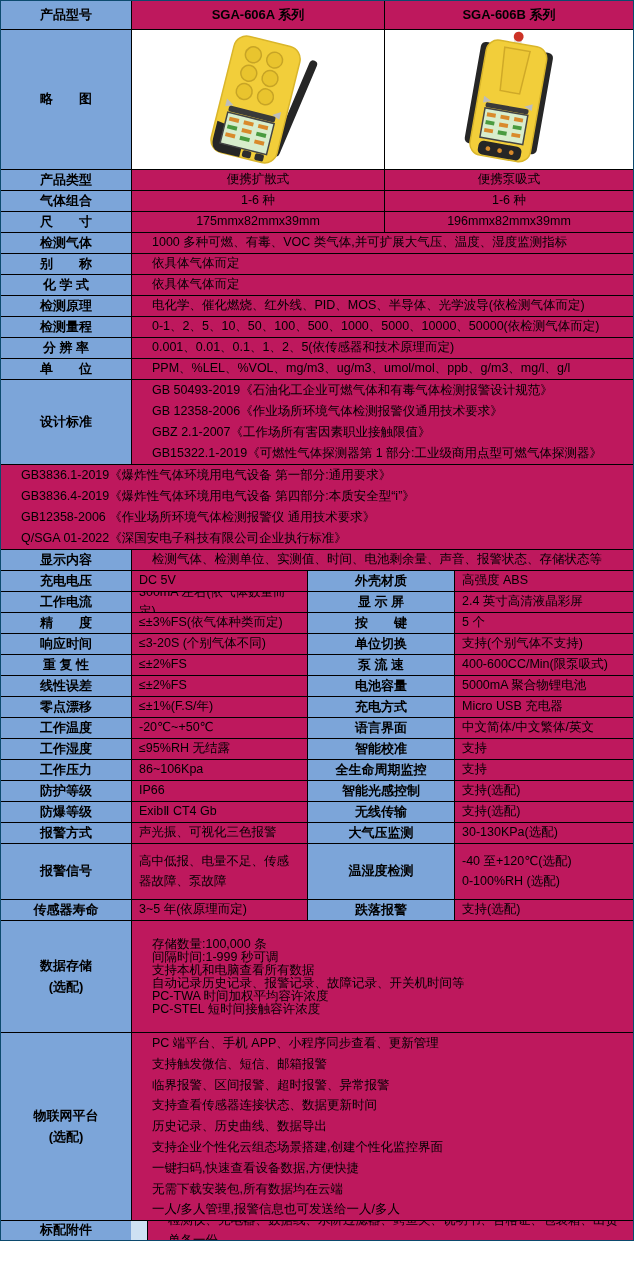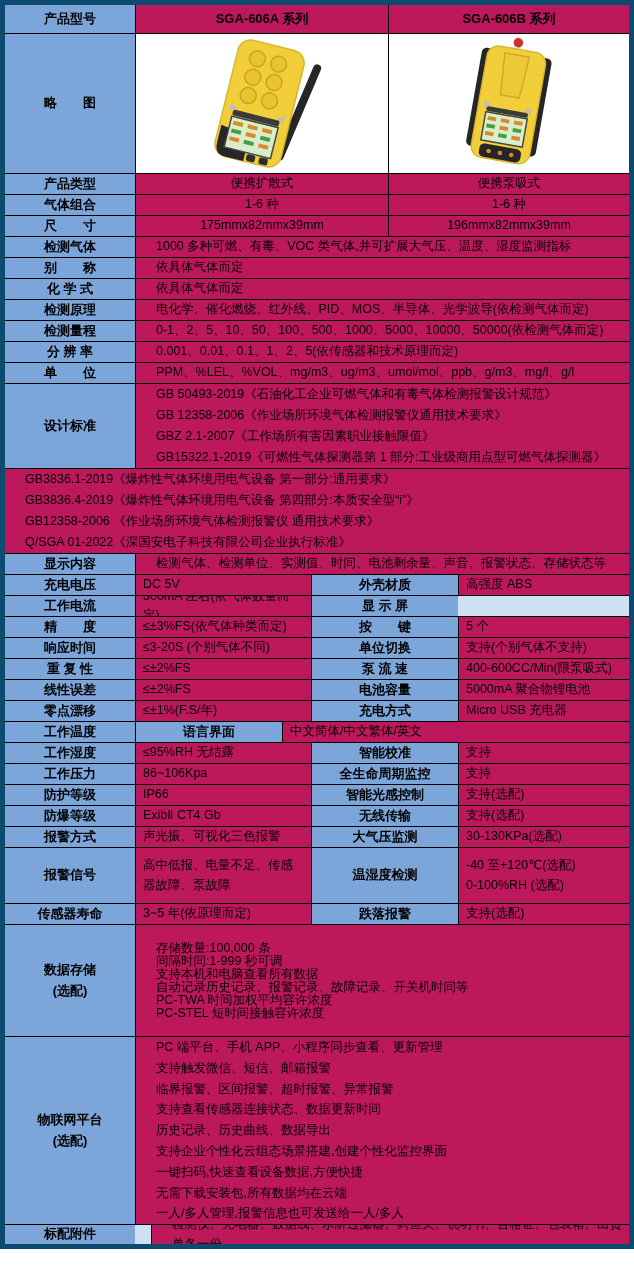--- a/index.html
+++ b/index.html
@@ -3,21 +3,21 @@
 <meta charset="utf-8">
 <style>
   * { margin:0; padding:0; box-sizing:border-box; }
   body {
     font-family: "Liberation Sans", "DejaVu Sans", sans-serif;
     background:#ffffff;
     width:634px;
   }
   .tbl {
     width:634px;
-    border:5px solid #0c4a6e;
+    border:1px solid #0c4a6e;
     background:#cee1f3;
   }
   .row { display:flex; }
   .row + .row { border-top:1px solid #000; }
   .cell {
     display:flex;
     align-items:center;
     justify-content:center;
     overflow:hidden;
     font-size:12.5px;
@@ -213,20 +213,21 @@
   <div class="row h-std">
     <div class="cell lbl w1">充电电压</div>
     <div class="cell val w2 left">DC 5V</div>
     <div class="cell lbl w3">外壳材质</div>
     <div class="cell val w4 left">高强度 ABS</div>
   </div>
   <div class="row h-std">
     <div class="cell lbl w1">工作电流</div>
     <div class="cell val w2 left">300mA 左右(依气体数量而定)</div>
     <div class="cell lbl w3">显 示 屏</div>
+    <div class="cell val w4 left">2.4 英寸高清液晶彩屏</div>
   </div>
   <div class="row h-std">
     <div class="cell lbl w1">精　　度</div>
     <div class="cell val w2 left">≤±3%FS(依气体种类而定)</div>
     <div class="cell lbl w3">按　　键</div>
     <div class="cell val w4 left">5 个</div>
   </div>
   <div class="row h-std">
     <div class="cell lbl w1">响应时间</div>
     <div class="cell val w2 left">≤3-20S (个别气体不同)</div>
@@ -246,20 +247,21 @@
     <div class="cell val w4 left">5000mA 聚合物锂电池</div>
   </div>
   <div class="row h-std">
     <div class="cell lbl w1">零点漂移</div>
     <div class="cell val w2 left">≤±1%(F.S/年)</div>
     <div class="cell lbl w3">充电方式</div>
     <div class="cell val w4 left">Micro USB 充电器</div>
   </div>
   <div class="row h-std">
     <div class="cell lbl w1">工作温度</div>
+    <div class="cell val w2 left">-20℃~+50℃</div>
     <div class="cell lbl w3">语言界面</div>
     <div class="cell val w4 left">中文简体/中文繁体/英文</div>
   </div>
   <div class="row h-std">
     <div class="cell lbl w1">工作湿度</div>
     <div class="cell val w2 left">≤95%RH 无结露</div>
     <div class="cell lbl w3">智能校准</div>
     <div class="cell val w4 left">支持</div>
   </div>
   <div class="row h-std">

